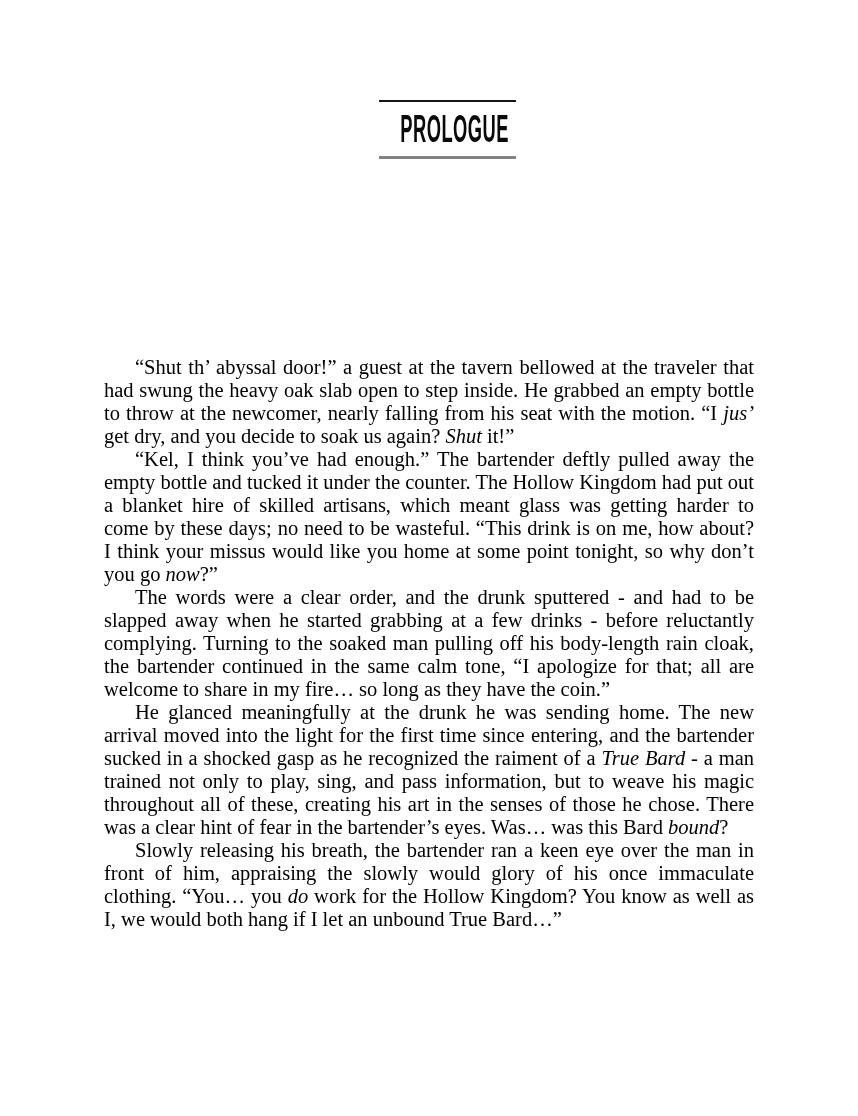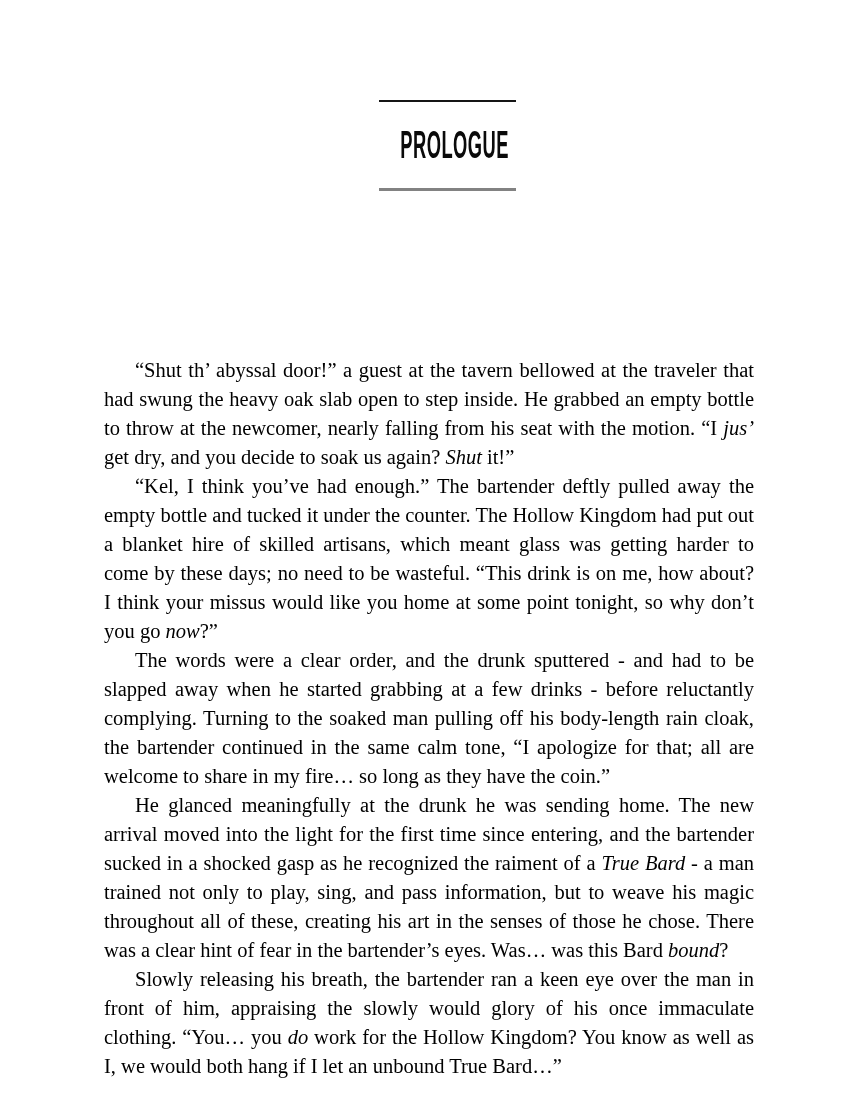--- a/index.html
+++ b/index.html
@@ -24,21 +24,21 @@
   }
   .rule-top {
     height: 2px;
     background: #151515;
   }
   .rule-bottom {
     height: 3px;
     background: #828282;
   }
   .chapter-title {
-    margin: 16px;
+    margin: 0;
     height: 54px;
     display: flex;
     align-items: center;
     justify-content: center;
     font-family: "Liberation Sans", sans-serif;
     font-weight: 700;
     font-size: 39px;
     color: #0a0a0a;
     white-space: nowrap;
   }
@@ -47,21 +47,21 @@
     transform: scaleX(0.47);
     letter-spacing: 1px;
     margin-left: 14px; 
   }
   .body-text {
     position: absolute;
     left: 104px;
     top: 356px;
     width: 650px;
     font-size: 20.5px;
-    line-height: 29px;
+    line-height: 23px;
     text-align: justify;
   }
   .body-text p {
     margin: 0;
     text-indent: 31px;
   }
   .body-text em {
     font-style: italic;
   }
 </style>

